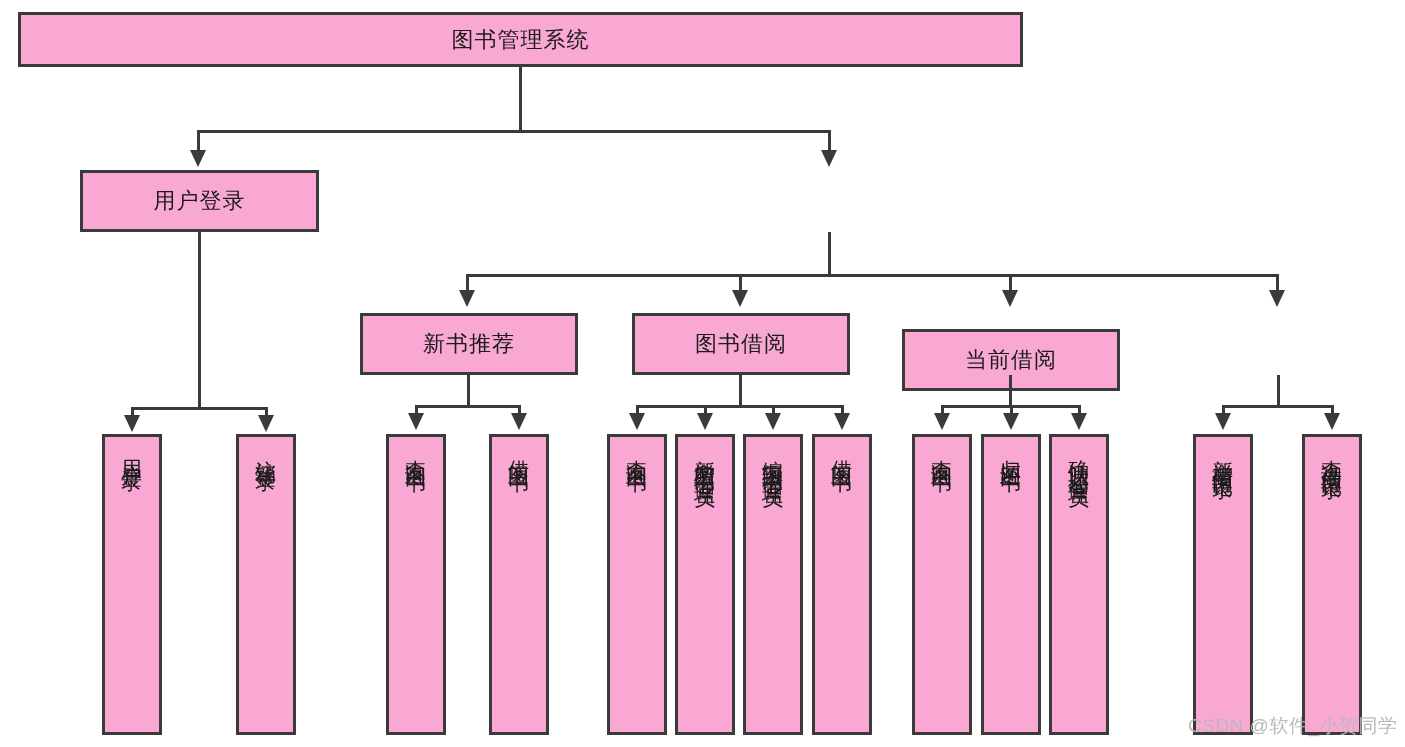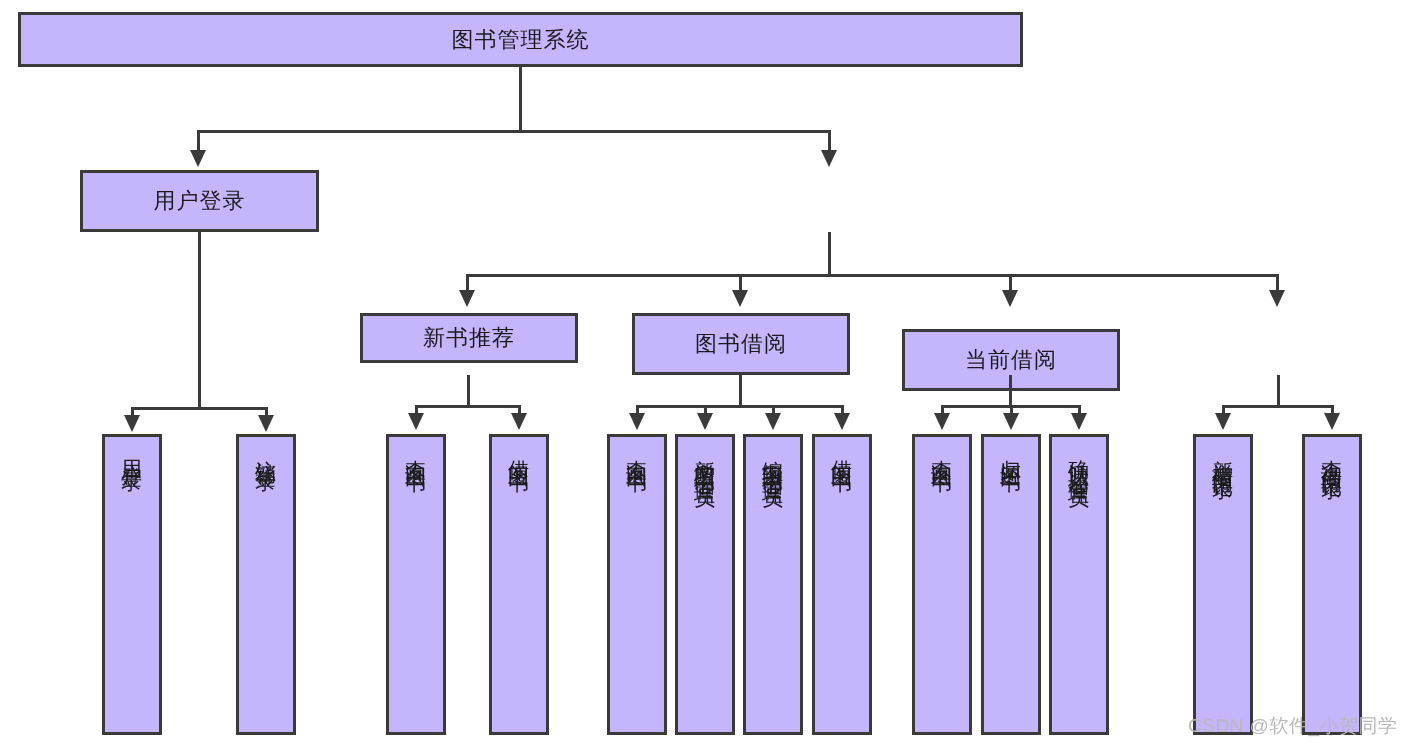--- a/index.html
+++ b/index.html
@@ -16,21 +16,21 @@
     height: 747px;
     background: #ffffff;
     overflow: hidden;
   }
 
   
   .node {
     position: absolute;
     box-sizing: border-box;
     border: 3px solid #3a3a3a;
-    background: #c4b5fd;
+    background: #f9a8d4;
     display: flex;
     align-items: center;
     justify-content: center;
     color: #1a1a1a;
   }
   .node.root {
     border-width: 3px;
   }
   .node-label {
     font-size: 22px;
@@ -124,21 +124,21 @@
   <div class="hline" style="left:466px; top:274px; width:813px;"></div>
   <div class="vline" style="left:466px; top:274px; height:18px;"></div>
   <div class="arrow" style="left:459px; top:290px;"></div>
   <div class="vline" style="left:739px; top:274px; height:18px;"></div>
   <div class="arrow" style="left:732px; top:290px;"></div>
   <div class="vline" style="left:1009px; top:274px; height:18px;"></div>
   <div class="arrow" style="left:1002px; top:290px;"></div>
   <div class="vline" style="left:1276px; top:274px; height:18px;"></div>
   <div class="arrow" style="left:1269px; top:290px;"></div>
 
-  <div class="node" style="left:360px; top:313px; width:218px; height:50px;">
+  <div class="node" style="left:360px; top:313px; width:218px; height:62px;">
     <span class="node-label">新书推荐</span>
   </div>
   <div class="node" style="left:632px; top:313px; width:218px; height:62px;">
     <span class="node-label">图书借阅</span>
   </div>
   <div class="node" style="left:902px; top:313px; width:218px; height:62px;margin-top:16px;">
     <span class="node-label">当前借阅</span>
   </div>
 
   <div class="vline" style="left:467px; top:375px; height:32px;"></div>

